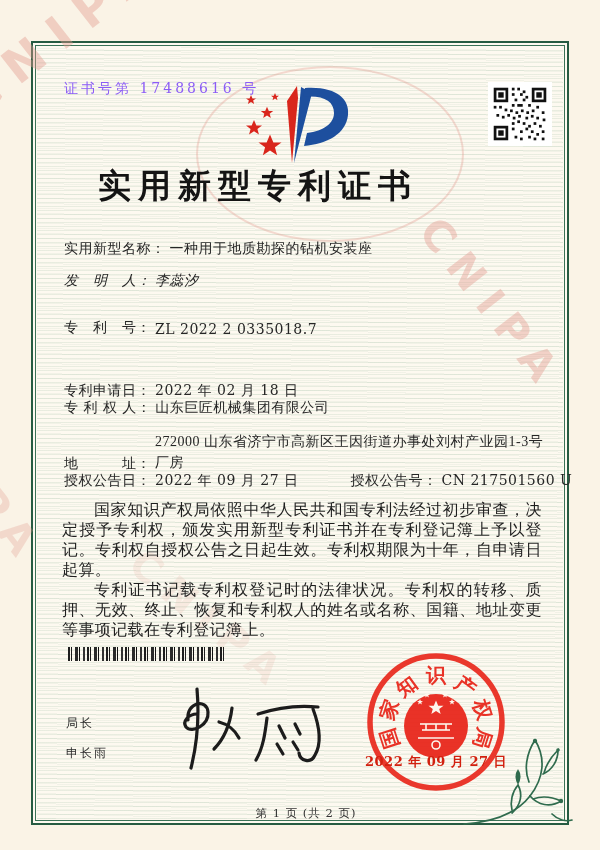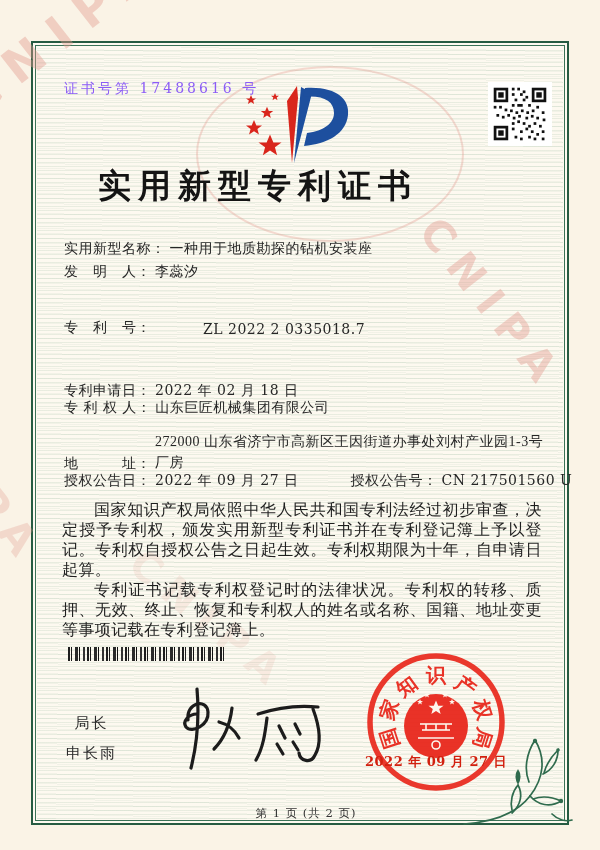--- a/index.html
+++ b/index.html
@@ -33,39 +33,39 @@
   .logo { position:absolute; left:234px; top:84px; width:132px; height:82px; }
   .qr { position:absolute; left:488px; top:82px; width:64px; height:64px; background:#fff; padding:3px; }
 
   .title { position:absolute; left:0; top:164px; width:516px; text-align:center;
            font-size:33px; font-weight:bold; color:#141414; letter-spacing:7px; }
 
   .fields { position:absolute; left:64px; top:0; width:482px; font-size:14px; color:#262626; }
   .frow { position:absolute; display:flex; align-items:flex-end; white-space:nowrap; }
   .frow .lab { letter-spacing:0.5px; }
   .frow .val { margin-left:4px; letter-spacing:0.5px; }
-  .r1 { top:240px; } .r2 { top:263px; } .r3 { top:319px;gap:48px; } .r4 { top:359px;margin-top:23px; }
+  .r1 { top:240px; } .r2 { top:272px;font-style:italic; } .r3 { top:319px; } .r4 { top:359px;margin-top:23px; }
   .r5 { top:399px; } .r6 { top:431px; } .r7 { top:472px; }
   .r6 .val { white-space:normal; width:396px; line-height:21px;font-family:Liberation Serif, serif; }
   .pair2 { margin-left:52px; display:flex; }
 
   .paras { position:absolute; left:62px; top:500px; width:480px; font-size:16px;
            line-height:20px; color:#1f1f1f; text-align:justify; letter-spacing:0.4px; }
   .paras p { text-indent:2em; }
 
   .barcode { position:absolute; left:68px; top:647px; width:159px; height:14px;
      background:repeating-linear-gradient(90deg,
         #1d1d1d 0 2px, rgba(0,0,0,0) 2px 3px,
         #1d1d1d 3px 4px, rgba(0,0,0,0) 4px 7px,
         #2a2a2a 7px 10px, rgba(0,0,0,0) 10px 11px,
         #111 11px 12px, rgba(0,0,0,0) 12px 15px,
         #333 15px 17px, rgba(0,0,0,0) 17px 19px); }
 
   .officer { position:absolute; left:66px; top:708px; font-family:"DejaVu Sans","Liberation Sans",sans-serif;
-             font-size:15px; color:#2a2a2a; line-height:30px; letter-spacing:2px;text-align:center; }
+             font-size:12px; color:#2a2a2a; line-height:30px; letter-spacing:2px; }
   .signature { position:absolute; left:166px; top:684px; width:172px; height:88px; }
 
   .seal { position:absolute; left:364px; top:650px; width:144px; height:144px; z-index:3; }
   .seal-date { position:absolute; left:364px; top:753px; width:144px; text-align:center;
                color:#d2200f; font-size:13px; font-weight:bold; letter-spacing:0.5px; z-index:4; }
 
   .ornament { position:absolute; right:26px; bottom:20px; width:112px; height:96px; z-index:2; }
 
   .footer { position:absolute; left:0; top:806px; width:600px; text-align:center;
             font-size:11.5px; color:#333; letter-spacing:1px;padding-left:12px; }

